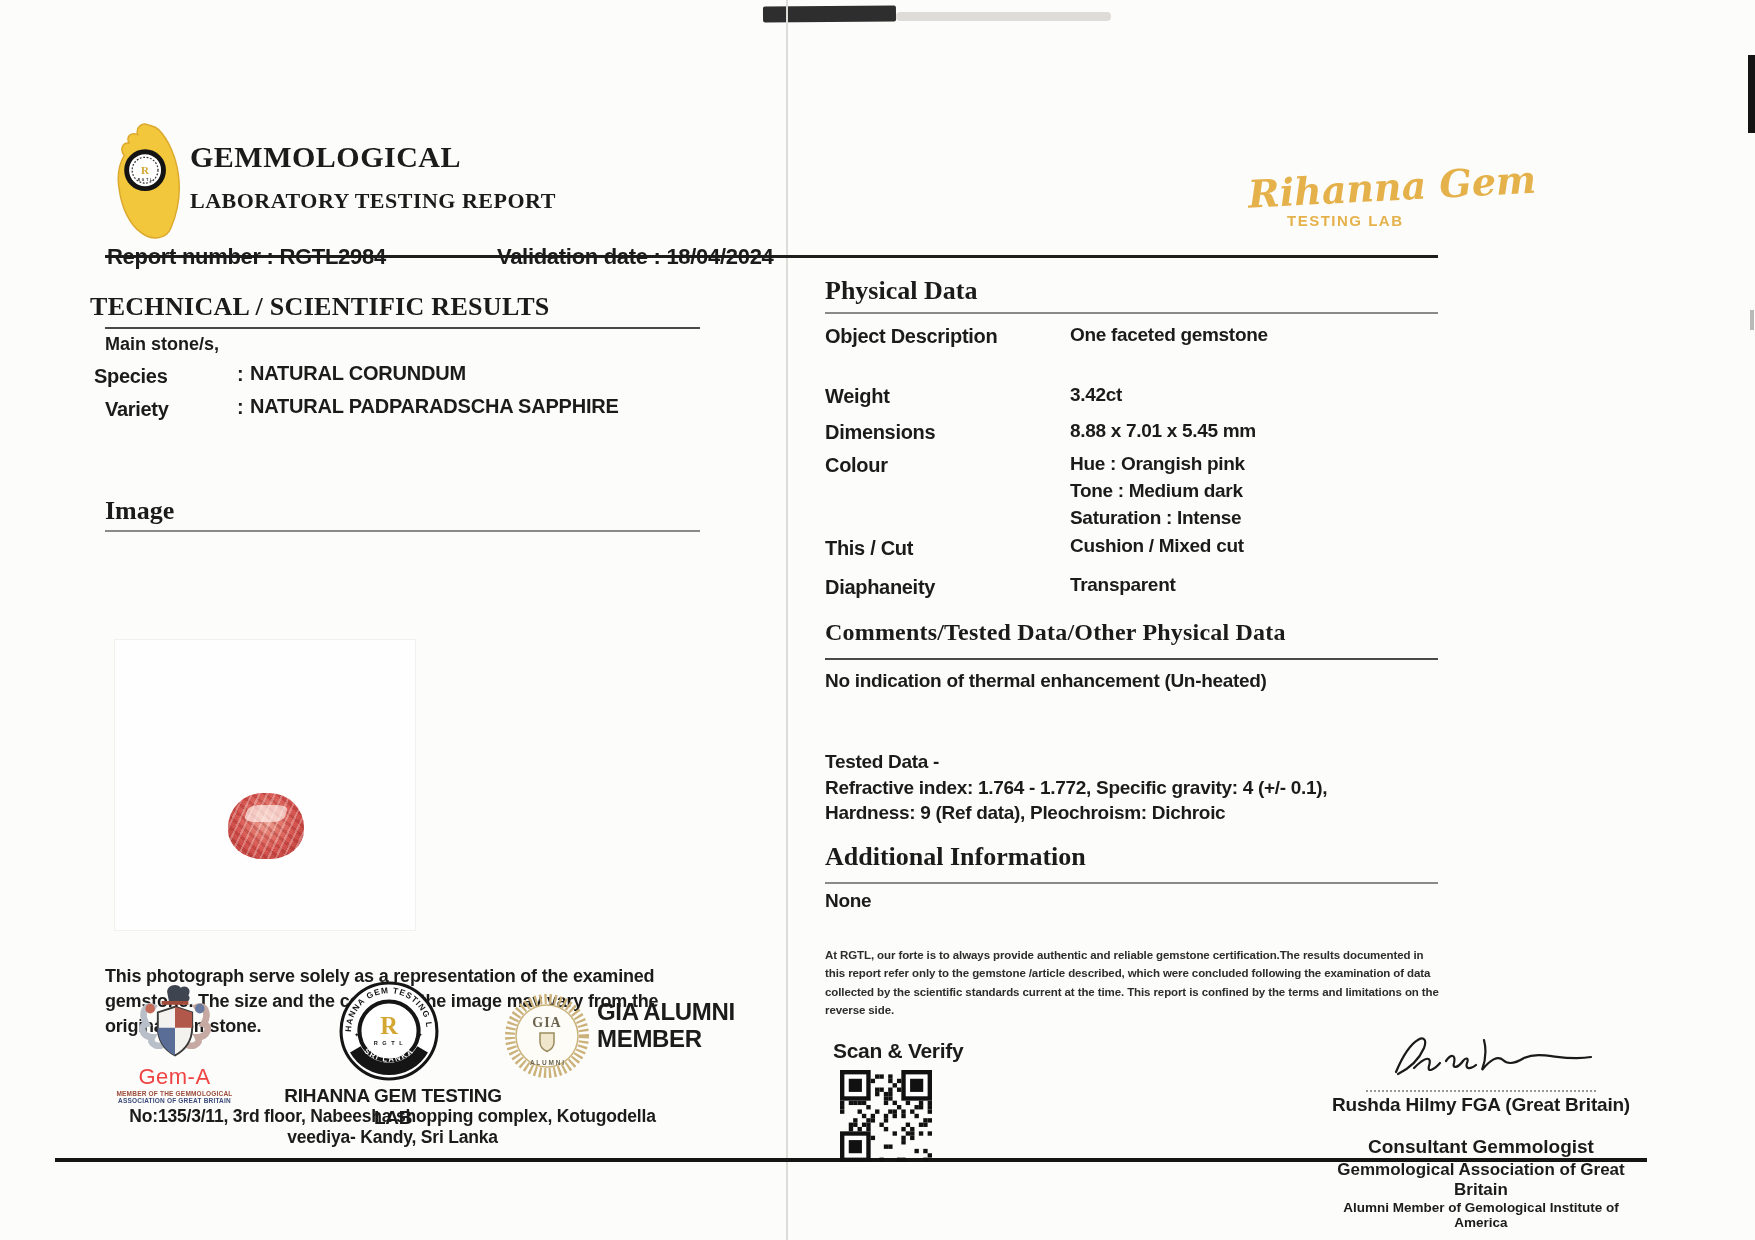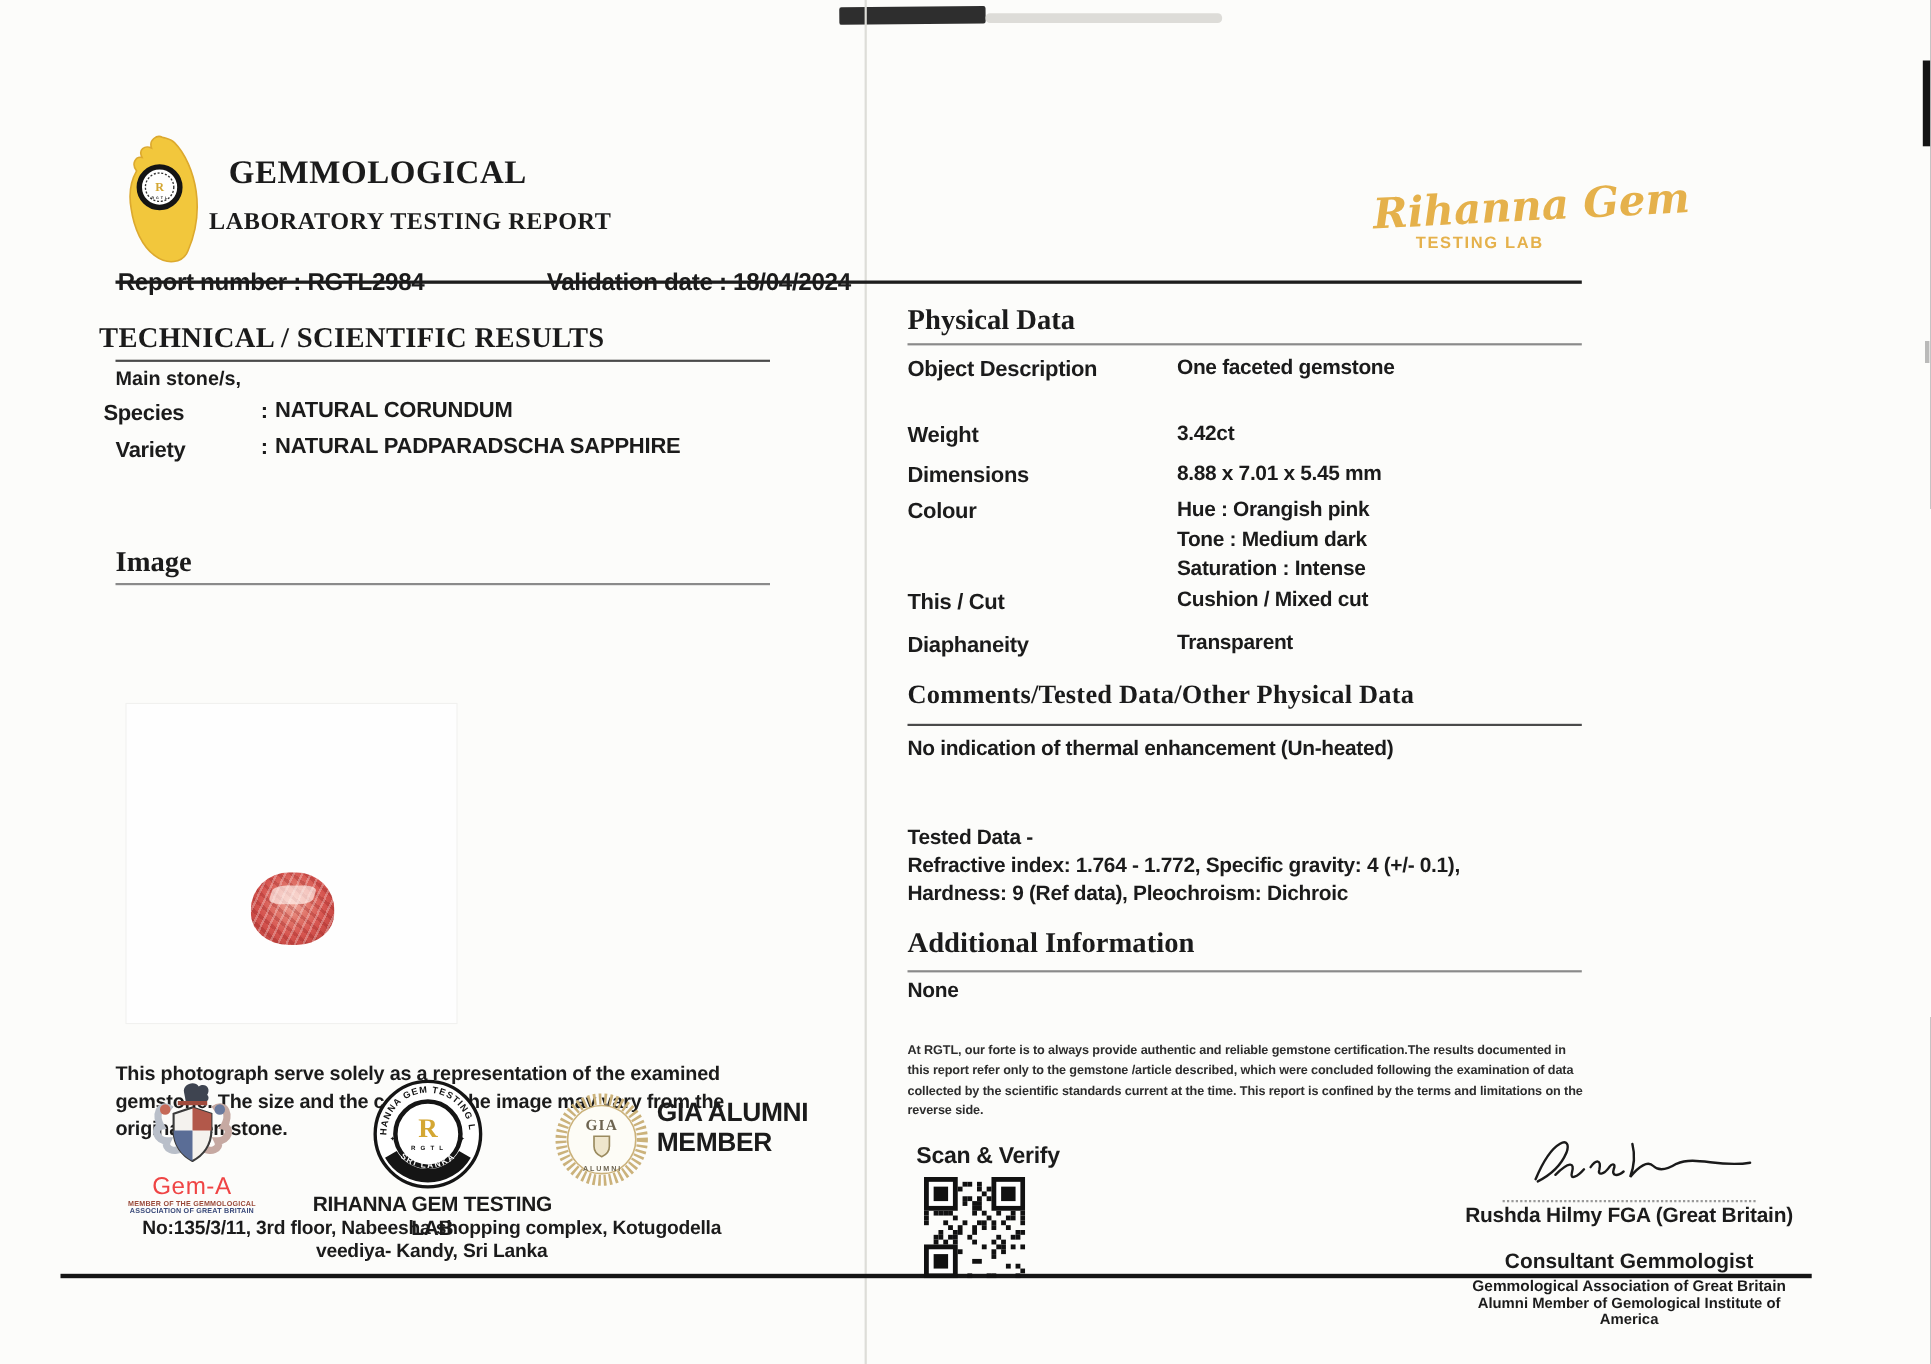--- a/index.html
+++ b/index.html
@@ -9,21 +9,21 @@
   .serif{font-family:"Liberation Serif","DejaVu Serif",serif;font-weight:bold;}
   .cond{font-family:"Liberation Sans",sans-serif;font-weight:bold;letter-spacing:-0.3px;}
   
   .scan-bar{left:763px;top:6px;width:133px;height:16px;background:#2e2e2e;border-radius:2px;transform:rotate(-.5deg);}
   .scan-streak{left:896px;top:12px;width:215px;height:9px;background:#dddcd8;border-radius:4px;}
   .fold-line{left:786px;top:0;width:2px;height:1240px;background:#ddddd8;}
   .edge-mark{right:0;top:55px;width:7px;height:78px;background:#141414;}
   .edge-mark2{right:1px;top:310px;width:4px;height:20px;background:#777;opacity:.5;}
   .bottom-line{left:55px;top:1158px;width:1592px;height:4px;background:#151515;}
   
-  .title1{left:190px;top:140px;font-size:30px;letter-spacing:.5px;margin-left:18px;}
+  .title1{left:190px;top:140px;font-size:30px;letter-spacing:.5px;}
   .title2{left:190px;top:188px;font-size:22px;letter-spacing:.5px;}
   .brand-script{left:1248px;top:166px;width:220px;font-family:"DejaVu Serif",serif;font-style:italic;
         font-weight:bold;font-size:38px;color:#e5b14b;transform:rotate(-3deg);white-space:nowrap;}
   .brand-sub{left:1287px;top:212px;font-size:15px;font-weight:bold;color:#e5b14b;letter-spacing:1.5px;}
   .header-rule{left:105px;top:255px;width:1333px;height:3px;background:#1d1d1d;}
   .report-line{top:244px;font-size:22px;}
   
   .tech-heading{left:90px;top:292px;font-size:26px;letter-spacing:.3px;}
   .rule-dark{height:2px;background:#4a4a4a;}
   .rule-light{height:1.5px;background:#8a8a8a;}
@@ -59,21 +59,21 @@
   .comment1{left:825px;top:670px;font-size:19px;}
   .tested{left:825px;top:749px;font-size:19px;white-space:pre-line;line-height:25.5px;}
   .none-val{left:825px;top:890px;font-size:19px;}
   .disclaimer{left:825px;top:946px;width:618px;font-size:11.5px;font-weight:600;line-height:1.6;color:#2d2d2d;letter-spacing:-0.1px;}
   .scan-label{left:833px;top:1039px;font-size:21px;}
   .qr-box{left:840px;top:1070px;}
   .sig-block{left:1330px;top:1026px;width:302px;text-align:center;}
   .sig-line{border-top:2px dotted #9a9a9a;width:230px;margin:0 auto 2px auto;}
   .sig-name{font-size:19px;font-weight:bold;letter-spacing:-0.2px;}
   .sig-title{font-size:19px;font-weight:bold;margin-top:20px;}
-  .sig-org1{font-size:14px;font-weight:bold;margin-top:2px;}
+  .sig-org1{font-size:17px;font-weight:bold;margin-top:2px;}
   .sig-org2{font-size:13.5px;font-weight:bold;}
 </style>
 </head>
 <body>
 
 <div class="page">
 
   <div class="abs scan-bar"></div>
   <div class="abs scan-streak"></div>
   <div class="abs fold-line"></div>

